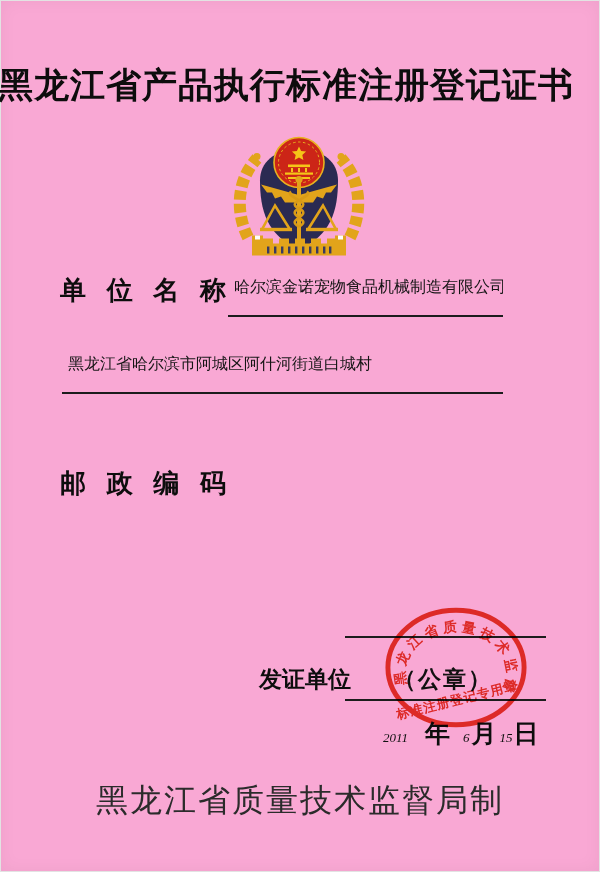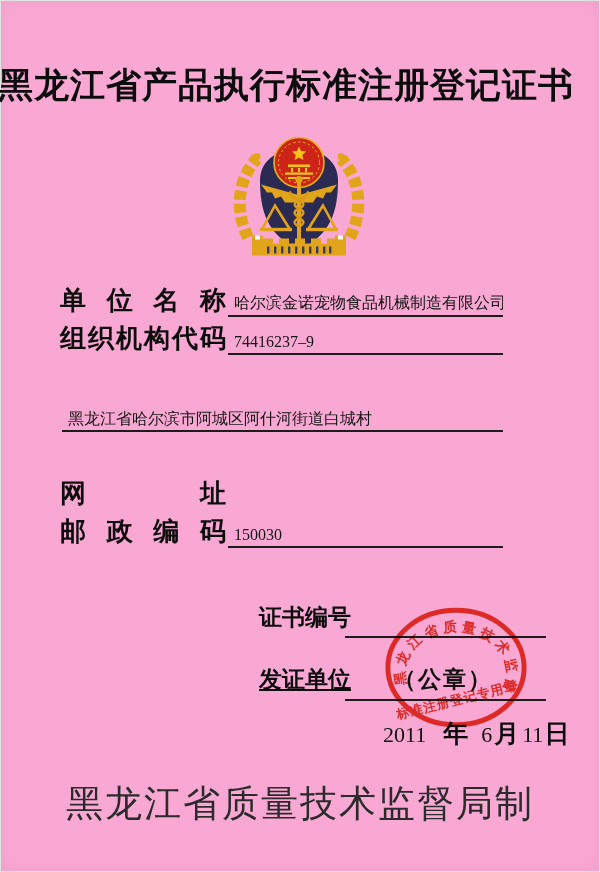--- a/index.html
+++ b/index.html
@@ -12,53 +12,53 @@
   
   .title{
     position:absolute;top:62px;left:0;width:100%;text-align:center;
     transform:translateX(-14px);
     font-size:35px;font-weight:bold;letter-spacing:1px;color:#0d0d0d;
   }
   
   .emblem{position:absolute;left:216px;top:131px;width:166px;height:133px;}
   
   .form{position:absolute;left:60px;top:278px;width:443px;}
-  .row{display:flex;align-items:flex-end;height:38.6px;}
+  .row{display:flex;height:38.6px;}
   .label{
     width:166px;flex:0 0 166px;display:block;
     font-size:26px;font-weight:bold;line-height:1;color:#0d0d0d;
     text-align:justify;text-align-last:justify;padding-bottom:3px;
   }
   .value{
     flex:1;margin-left:2px;border-bottom:2px solid #1c1c1c;
     font-size:16px;line-height:1.1;padding:0 2px 3px 6px;
     white-space:pre;overflow:hidden;color:#151515;
   }
   
   .cert-label{position:absolute;font-size:23px;font-weight:bold;line-height:1;color:#0d0d0d;}
   .cert-number-label{left:259px;top:606px;}
-  .issuer-label{left:259px;top:668px;text-decoration:underline;}
+  .issuer-label{left:259px;top:668px;}
   .stamp-note{position:absolute;left:393px;top:664px;font-size:23px;font-weight:bold;letter-spacing:2px;color:#111;z-index:1;}
   .cert-line{position:absolute;left:345px;width:201px;height:2px;background:#1c1c1c;z-index:1;}
   .line-number{top:636px;}
   .line-issuer{top:699px;}
   .cert-number-value{position:absolute;left:350px;top:612px;font-size:16px;}
   
   .date{position:absolute;left:383px;top:717px;display:flex;align-items:baseline;z-index:2;}
-  .date .num{font-size:22px;color:#101010;}
+  .date .num{font-size:13px;color:#101010;font-style:italic;}
   .date .unit{font-size:25px;font-weight:bold;color:#0d0d0d;}
   .u-year{margin-left:17px;} .n-month{margin-left:13px;} .u-month{margin-left:2px;}
   .n-day{margin-left:3px;} .u-day{margin-left:1px;}
   
   .seal{position:absolute;left:382px;top:606px;width:148px;height:127px;
         mix-blend-mode:multiply;opacity:.93;z-index:5;}
   
   .footer{
     position:absolute;top:779px;left:0;width:100%;text-align:center;
-    font-size:37px;letter-spacing:2px;color:#2b2b2b;font-weight:500;
+    font-size:32px;letter-spacing:2px;color:#2b2b2b;font-weight:500;
   }
 </style>
 </head>
 <body>
 
 <div class="page">
 
   <div class="title">黑龙江省产品执行标准注册登记证书</div>
 
   <svg class="emblem" viewBox="0 0 166 132" xmlns="http://www.w3.org/2000/svg">
@@ -116,53 +116,46 @@
         <rect x="113" y="115" width="2.4" height="7"></rect>
     </g>
   </svg>
 
   <div class="form">
     <div class="row">
       <span class="label">单 位 名 称</span>
       <span class="value">哈尔滨金诺宠物食品机械制造有限公司</span>
     </div>
     <div class="row">
-      <span class="label">组织机构代码</span>
-      <span class="value">74416237–9</span>
-    </div>
-    <div class="row">
     </div>
     <div class="row">
       <span class="value">黑龙江省哈尔滨市阿城区阿什河街道白城村</span>
     </div>
     <div class="row">
     </div>
     <div class="row">
-      <span class="label">网 址</span>
     </div>
     <div class="row">
       <span class="label">邮 政 编 码</span>
-      <span class="value">150030</span>
     </div>
   </div>
 
-  <div class="cert-label cert-number-label">证书编号</div>
   <div class="cert-number-value"></div>
   <div class="cert-line line-number"></div>
 
   <div class="cert-label issuer-label">发证单位</div>
   <div class="stamp-note">（公章）</div>
   <div class="cert-line line-issuer"></div>
 
   <div class="date">
     <span class="num n-year">2011</span>
     <span class="unit u-year">年</span>
     <span class="num n-month">6</span>
     <span class="unit u-month">月</span>
-    <span class="num n-day">11</span>
+    <span class="num n-day">15</span>
     <span class="unit u-day">日</span>
   </div>
 
   <svg class="seal" viewBox="0 0 150 128" xmlns="http://www.w3.org/2000/svg">
     <defs>
       <path id="sealArc" d="M 25 79 A 52 42 0 1 1 125 79" fill="none"></path>
     </defs>
     <ellipse cx="75" cy="62" rx="69" ry="58" fill="none" stroke="#e1301f" stroke-width="5"></ellipse>
     <text font-size="14" font-weight="bold" fill="#e1301f" font-family="'Liberation Serif','DejaVu Serif',serif">
       <textPath href="#sealArc" startOffset="0" textLength="196" lengthAdjust="spacing">黑龙江省质量技术监督局</textPath>

